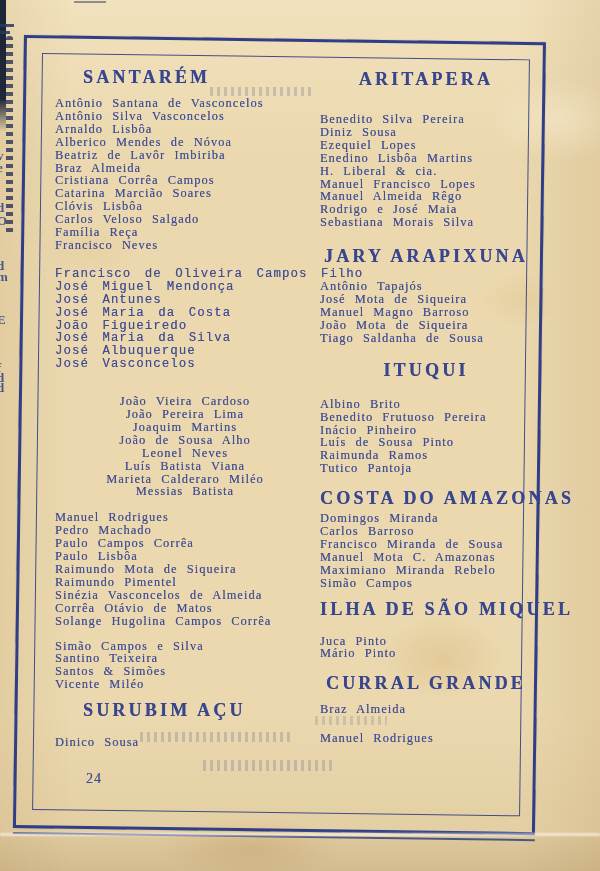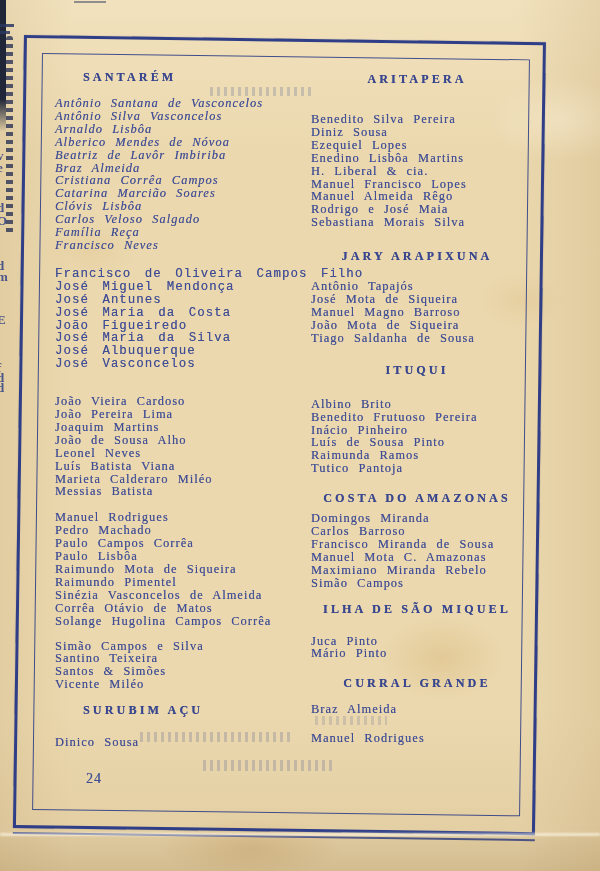--- a/index.html
+++ b/index.html
@@ -69,39 +69,39 @@
     position:absolute;opacity:.38;filter:blur(.7px);
     background:repeating-linear-gradient(90deg, rgba(70,85,140,.6) 0 3px, transparent 3px 7px);
   }
   .bleed.b1{left:210px;top:87px;width:102px;height:9px;}
   .bleed.b2{left:140px;top:732px;width:152px;height:10px;}
   .bleed.b3{left:315px;top:716px;width:72px;height:9px;opacity:.3;}
   .bleed.b4{left:203px;top:760px;width:132px;height:11px;}
   
   .column{position:absolute;}
   .col-left{left:55px;top:70px;width:260px;}
-  .col-right{left:311px;top:72px;width:212px;}
+  .col-right{left:320px;top:72px;width:212px;}
   .heading{
-    font-size:12px;line-height:15px;font-weight:bold;
+    font-size:18px;line-height:15px;font-weight:bold;
     letter-spacing:3.2px;white-space:nowrap;
     color:#38468f;text-shadow:.2px .2px 0 rgba(56,70,143,.7);
   }
   .col-left .heading{padding-left:28px;}
   .col-right .heading{text-align:center;}
   .name{
     font-size:12.3px;line-height:12.9px;
     letter-spacing:1.1px;word-spacing:5px;white-space:nowrap;
     text-shadow:.2px .2px 0 rgba(63,77,150,.6);
   }
   .group{margin-bottom:4px;}
   
   .col-left > :nth-child(1){margin-bottom:12px;}
-  .col-left > :nth-child(2){margin-bottom:16px;font-style:italic;}
+  .col-left > :nth-child(2){margin-bottom:16px;}
   .col-left > :nth-child(3){margin-bottom:24px;font-family:Liberation Mono, monospace;}
-  .col-left > :nth-child(4){margin-bottom:13px;}
+  .col-left > :nth-child(4){margin-bottom:13px;text-align:center;}
   .col-left > :nth-child(5){margin-bottom:12px;}
   .col-left > :nth-child(6){margin-bottom:12px;}
   .col-left > :nth-child(7){margin:6px 0 18px;}
   
   .col-right > :nth-child(1){margin-bottom:26px;}
   .col-right > :nth-child(2){margin-bottom:20px;}
   .col-right > :nth-child(3){margin-bottom:16px;}
   .col-right > :nth-child(4){margin-bottom:18px;}
   .col-right > :nth-child(5){margin-bottom:20px;}
   .col-right > :nth-child(6){margin-bottom:16px;}

